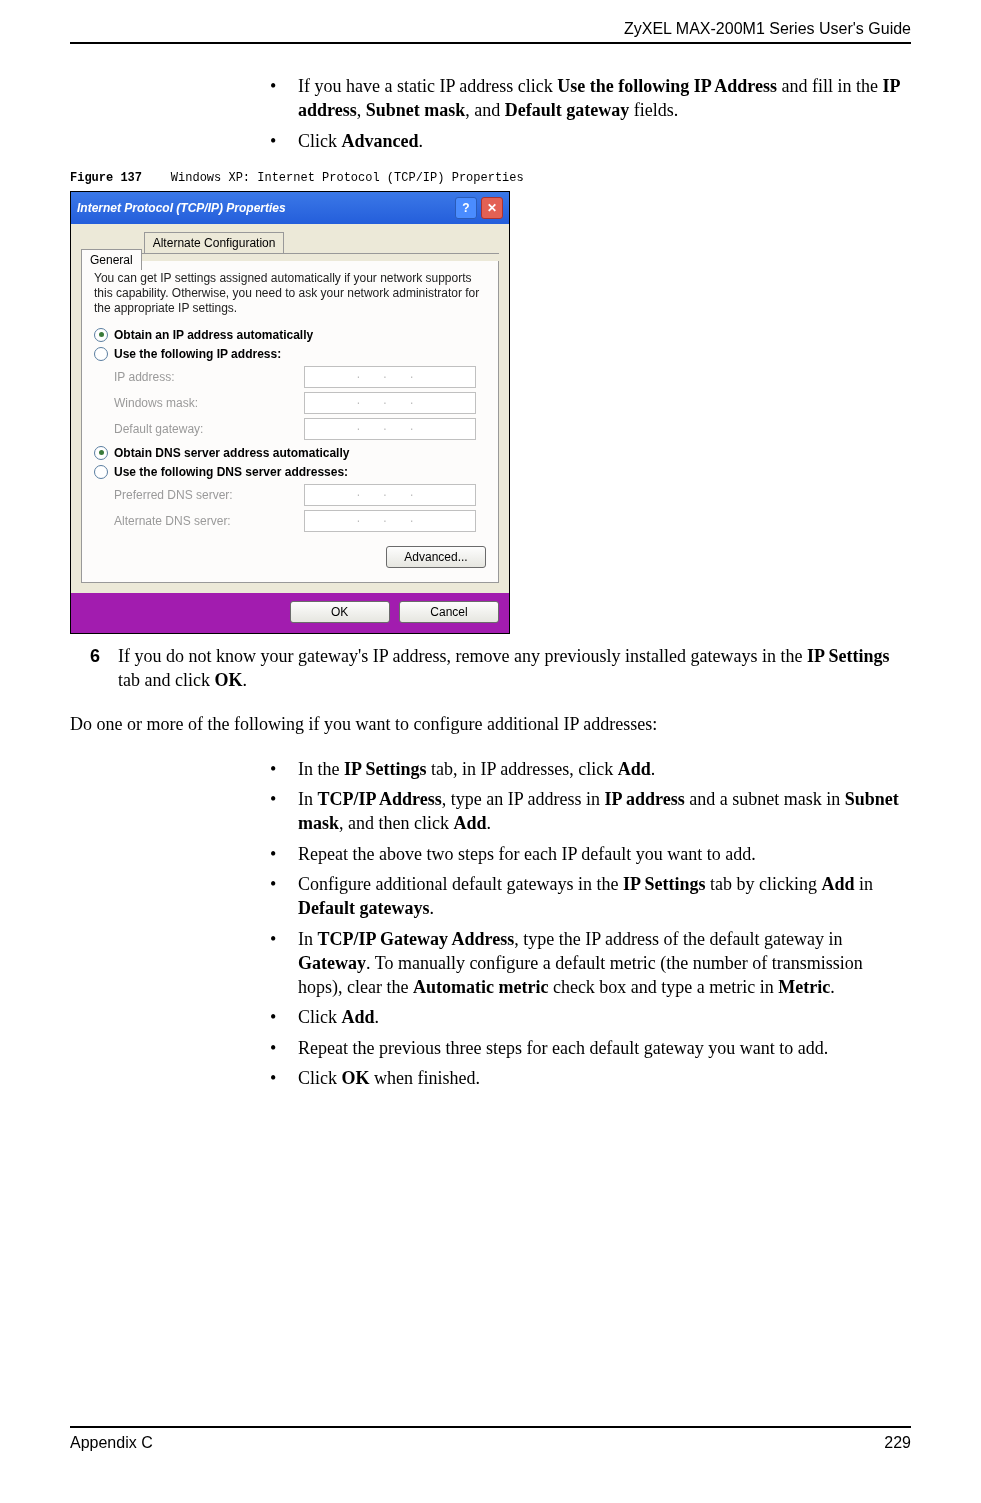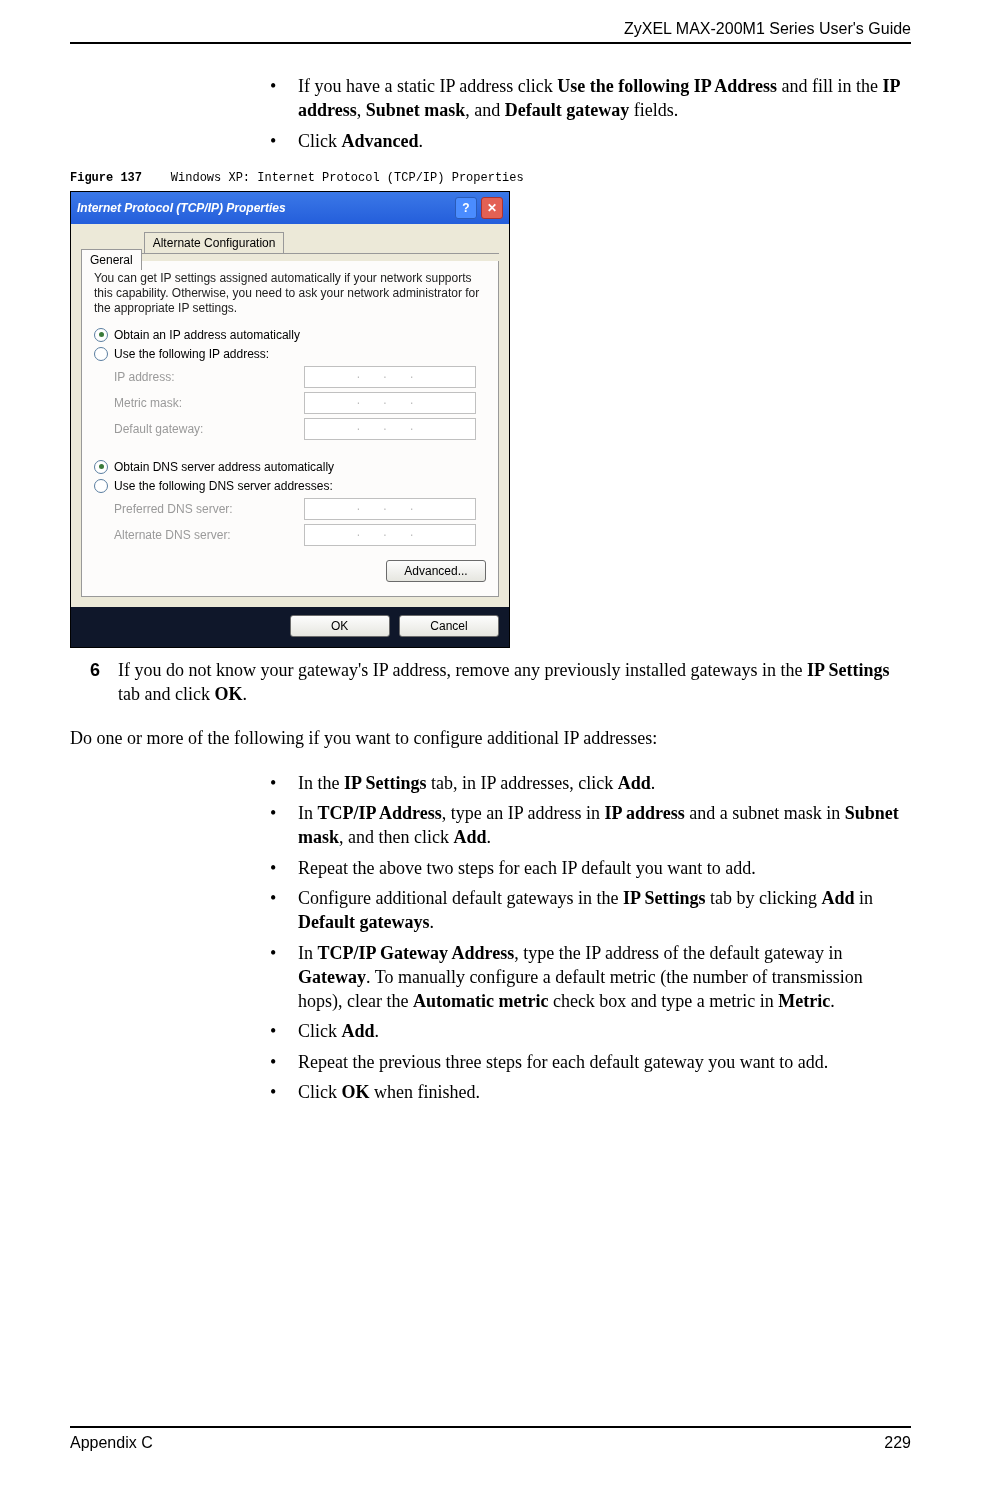--- a/index.html
+++ b/index.html
@@ -75,21 +75,21 @@
     line-height: 1.35;
   }
 
   
   .dialog {
     width: 438px;
     border: 1px solid #000;
     font-family: Tahoma, Arial, sans-serif;
     font-size: 12px;
     color: #000;
-    background: #0f172a;
+    background: #a21caf;
     margin-bottom: 10px;
   }
   .titlebar {
     background: linear-gradient(to bottom, #3b78e7, #245edb);
     color: #fff;
     font-weight: bold;
     padding: 5px 6px;
     display: flex;
     align-items: center;
     justify-content: space-between;
@@ -131,20 +131,21 @@
     border-top: none;
     padding: 10px 12px 14px 12px;
     margin-top: -1px;
   }
   .desc { color: #222; margin-bottom: 12px; line-height: 1.25; }
   .radio-row {
     display: flex;
     align-items: center;
     gap: 6px;
     margin: 5px 0;
+    font-weight: bold;
   }
   .radio {
     width: 12px; height: 12px; border-radius: 50%;
     border: 1px solid #5a7ea0; background: #fff;
     display: flex; align-items: center; justify-content: center;
     flex-shrink: 0;
   }
   .radio.selected::after {
     content: "";
     width: 5px; height: 5px; border-radius: 50%;
@@ -160,21 +161,21 @@
   .field-label { width: 150px; }
   .ip-input {
     width: 170px; height: 20px;
     background: #fff;
     border: 1px solid #c0c0c0;
     color: #bbb;
     font-size: 12px;
     text-align: center;
     letter-spacing: 10px;
   }
-  .group-bottom { margin-top: 20px; }
+  .group-bottom { margin-top: 6px; }
   .btn-row-right {
     text-align: right;
     margin-top: 14px;
   }
   .xp-btn {
     display: inline-block;
     min-width: 78px;
     padding: 3px 10px;
     border: 1px solid #6b6b6b;
     border-radius: 3px;
@@ -239,21 +240,21 @@
         </div>
         <div class="radio-row">
           <span class="radio"></span>
           <span>Use the following IP address:</span>
         </div>
         <div class="field-row">
           <span class="field-label">IP address:</span>
           <span class="ip-input">.   .   .</span>
         </div>
         <div class="field-row">
-          <span class="field-label">Metric mask:</span>
+          <span class="field-label">Windows mask:</span>
           <span class="ip-input">.   .   .</span>
         </div>
         <div class="field-row">
           <span class="field-label">Default gateway:</span>
           <span class="ip-input">.   .   .</span>
         </div>
 
         <div class="group-bottom">
           <div class="radio-row">
             <span class="radio selected"></span>

